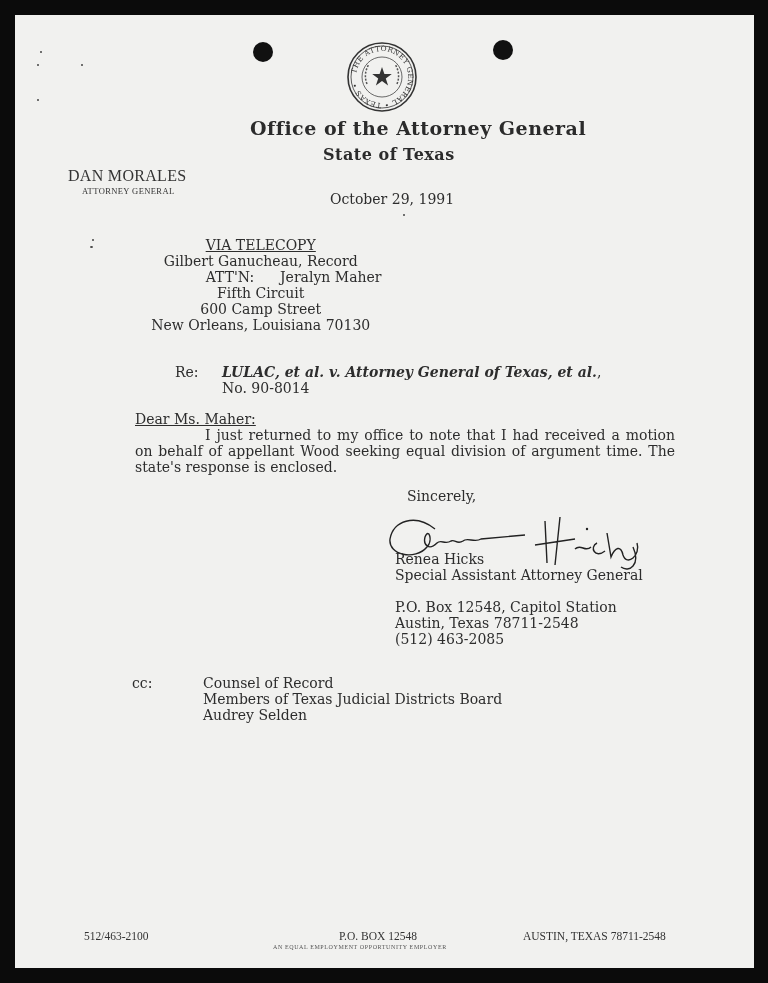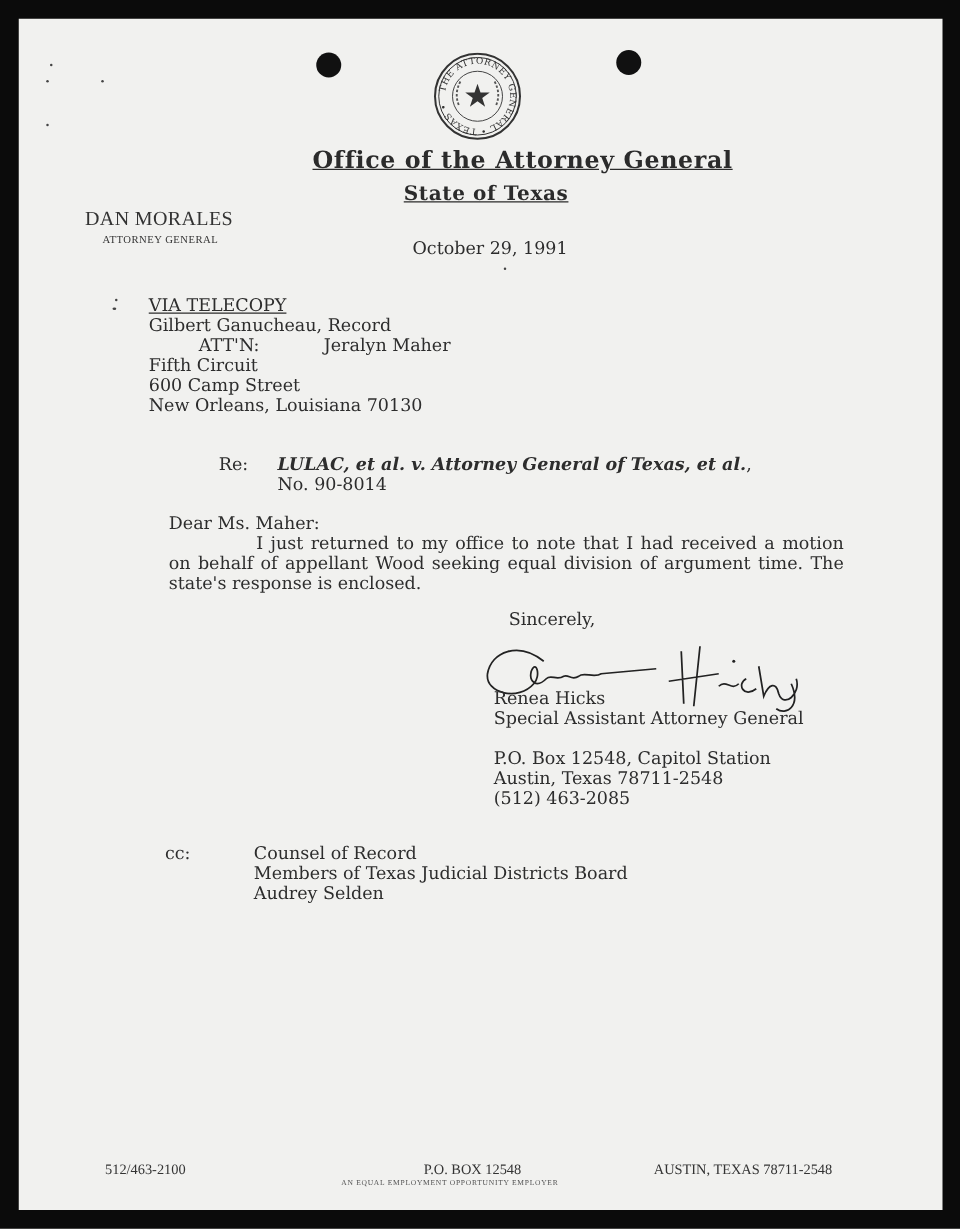--- a/index.html
+++ b/index.html
@@ -24,37 +24,36 @@
     }
     .speck { position: absolute; width: 2px; height: 2px; background: #444; border-radius: 50%; }
     .seal {
       position: absolute; left: 332px; top: 27px; width: 70px; height: 70px;
     }
     .blackletter {
       font-family: "DejaVu Serif", serif;
       font-weight: bold;
       letter-spacing: 0.5px;
       color: #2b2b2b;
-      text-decoration: underline;
     }
     .title1 { left: 235px; top: 102px; font-size: 19px; }
     .title2 { left: 308px; top: 130px; font-size: 16px; }
     .ag-name { left: 53px; top: 152px; font-family: "Liberation Serif", serif; font-size: 16px; letter-spacing: 0.3px; color: #333; }
     .ag-title { left: 67px; top: 171px; font-family: "Liberation Serif", serif; font-size: 8.5px; letter-spacing: 0.4px; color: #333; }
     .body-text { font-family: "DejaVu Serif", serif; font-size: 14px; color: #2d2d2d; line-height: 16px; }
     .date { left: 315px; top: 176px; }
-    .addr { left: 104px; top: 222px; }
+    .addr { left: 125px; top: 222px; text-align: center; }
     .addr div { height: 16px; }
     .underline { text-decoration: underline; }
     .attn-label { display: inline-block; width: 100px; padding-left: 40px; }
     .re-label { left: 160px; top: 349px; }
     .re-line { left: 207px; top: 349px; }
     .re-case { font-weight: bold; font-style: italic; }
     .re-no { left: 207px; top: 365px; }
-    .salutation { left: 120px; top: 396px; }
+    .salutation { left: 120px; top: 396px; text-decoration: underline; }
     .para { left: 120px; top: 412px; width: 540px; white-space: normal; text-align: justify; }
     .para p { margin: 0; text-indent: 70px; line-height: 16px; }
     .closing { left: 392px; top: 473px; }
     .sig-name { left: 380px; top: 536px; }
     .sig-title { left: 380px; top: 552px; }
     .sig-addr { left: 380px; top: 584px; }
     .sig-addr div { height: 16px; }
     .signature { position: absolute; left: 370px; top: 492px; width: 270px; height: 70px; }
     .cc-label { left: 117px; top: 660px; }
     .cc-list { left: 160px; top: 660px; }

